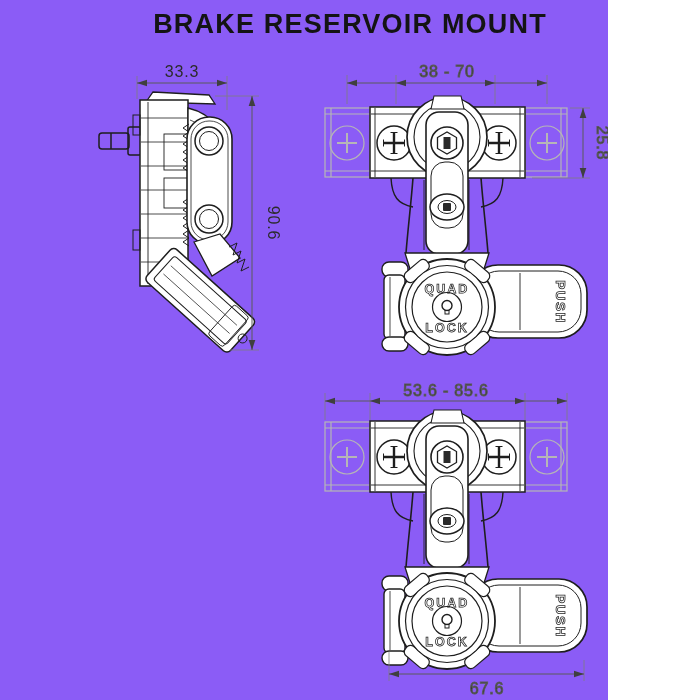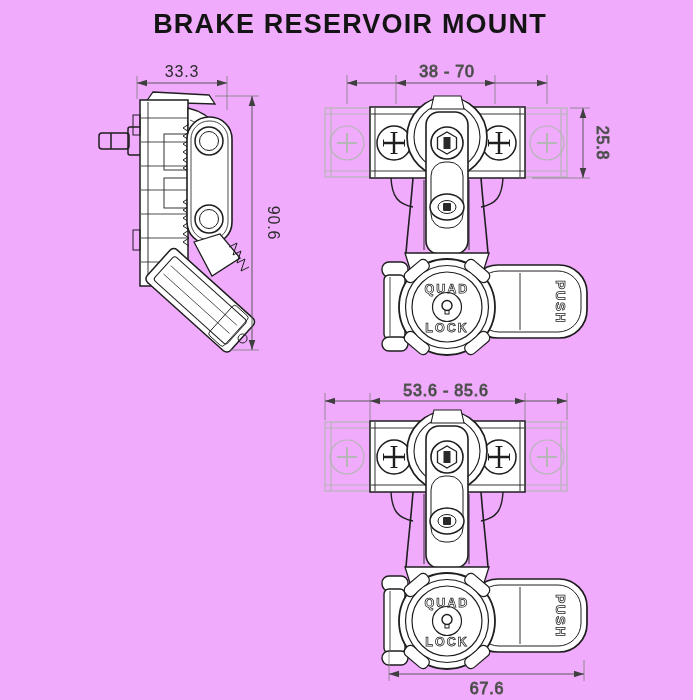--- a/index.html
+++ b/index.html
@@ -1,16 +1,16 @@
 <!DOCTYPE html>
 <html><head>
 <meta charset="utf-8">
 <style>
   html,body{margin:0;padding:0;background:#ffffff;}
-  .page{width:693px;height:700px;position:relative;background:#f0abfc;overflow:hidden;}
+  .page{width:608px;height:700px;position:relative;background:#8b5cf6;overflow:hidden;}
   svg{font-family:"Liberation Sans", sans-serif;}
   .dimtxt{fill:#2b2b2b;font-size:16px;letter-spacing:0.8px;}
   .titletxt{fill:#141414;font-size:27px;font-weight:700;letter-spacing:1.2px;}
   .brandtxt{fill:#ffffff;stroke:#222222;stroke-width:0.75;font-weight:700;}
 </style>
 </head>
 <body>
 
 <div class="page">
 <svg width="700" height="700" viewBox="0 0 700 700">

